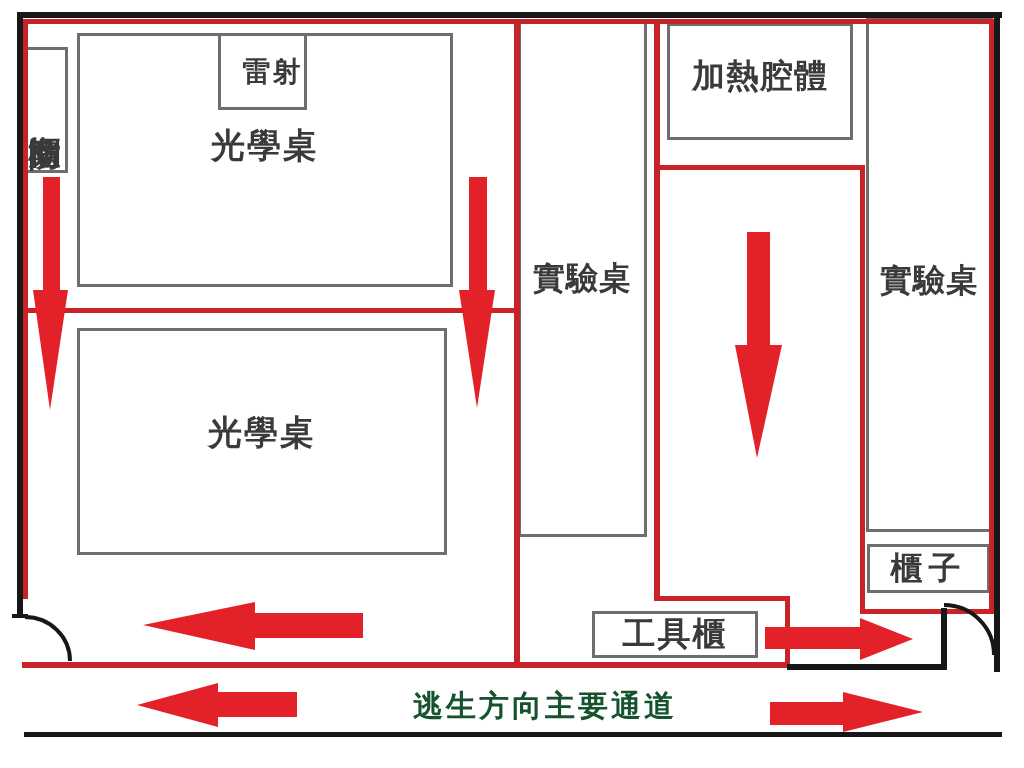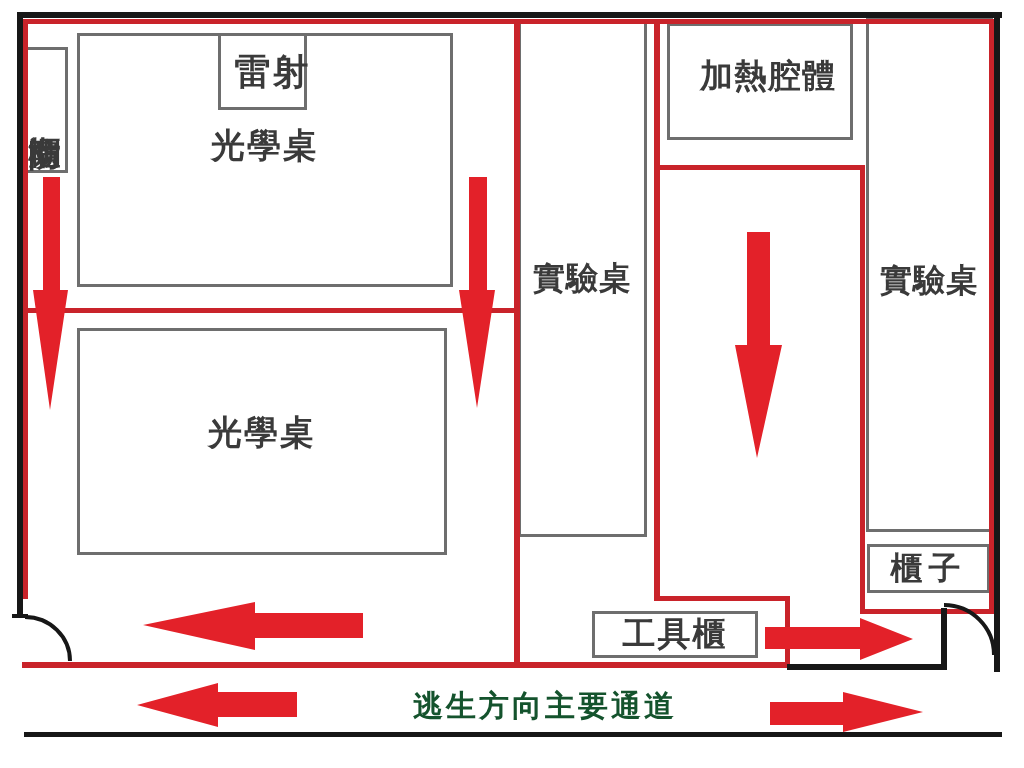--- a/index.html
+++ b/index.html
@@ -64,23 +64,23 @@
     <polygon points="43,177 60,177 60,290 68,290 50,410 33,290 43,290" fill="#e32129"></polygon>
     <polygon points="469,177 487,177 487,290 495,290 477,408 459,290 469,290" fill="#e32129"></polygon>
     <polygon points="747,232 770,232 770,345 782,345 757,458 735,345 747,345" fill="#e32129"></polygon>
     <polygon points="363,613 363,638 255,638 255,650 143,625 255,602 255,613" fill="#e32129"></polygon>
     <polygon points="297,692 297,717 218,717 218,727 137,705 218,683 218,692" fill="#e32129"></polygon>
     <polygon points="765,627 860,627 860,618 913,639 860,660 860,649 765,649" fill="#e32129"></polygon>
     <polygon points="770,702 843,702 843,692 923,712 843,732 843,725 770,725" fill="#e32129"></polygon>
   </svg>
 
   <div class="lbl vert" style="left:24px;top:52px;width:42px;height:118px;font-size:32px;">防潮櫃</div>
-  <div class="lbl" style="left:218px;top:38px;width:109px;height:68px;font-size:36px;">雷射</div>
+  <div class="lbl" style="left:218px;top:38px;width:109px;height:68px;font-size:28px;">雷射</div>
   <div class="lbl" style="left:77px;top:126px;width:376px;height:40px;font-size:34px;">光學桌</div>
   <div class="lbl" style="left:77px;top:413px;width:370px;height:40px;font-size:34px;">光學桌</div>
   <div class="lbl" style="left:518px;top:260px;width:129px;height:38px;font-size:32px;letter-spacing:1px;">實驗桌</div>
-  <div class="lbl" style="left:667px;top:56px;width:186px;height:40px;font-size:33px;letter-spacing:1px;padding-left:8px;">加熱腔體</div>
+  <div class="lbl" style="left:667px;top:56px;width:186px;height:40px;font-size:33px;letter-spacing:1px;">加熱腔體</div>
   <div class="lbl" style="left:866px;top:262px;width:127px;height:38px;font-size:32px;letter-spacing:1px;">實驗桌</div>
   <div class="lbl" style="left:592px;top:615px;width:166px;height:38px;font-size:33px;">工具櫃</div>
   <div class="lbl" style="left:867px;top:550px;width:123px;height:38px;font-size:32px;letter-spacing:6px;">櫃子</div>
   <div class="escape-lbl" style="left:413px;top:686px;font-size:30px;">逃生方向主要通道</div>
 
 </div>
 
 </body></html>

